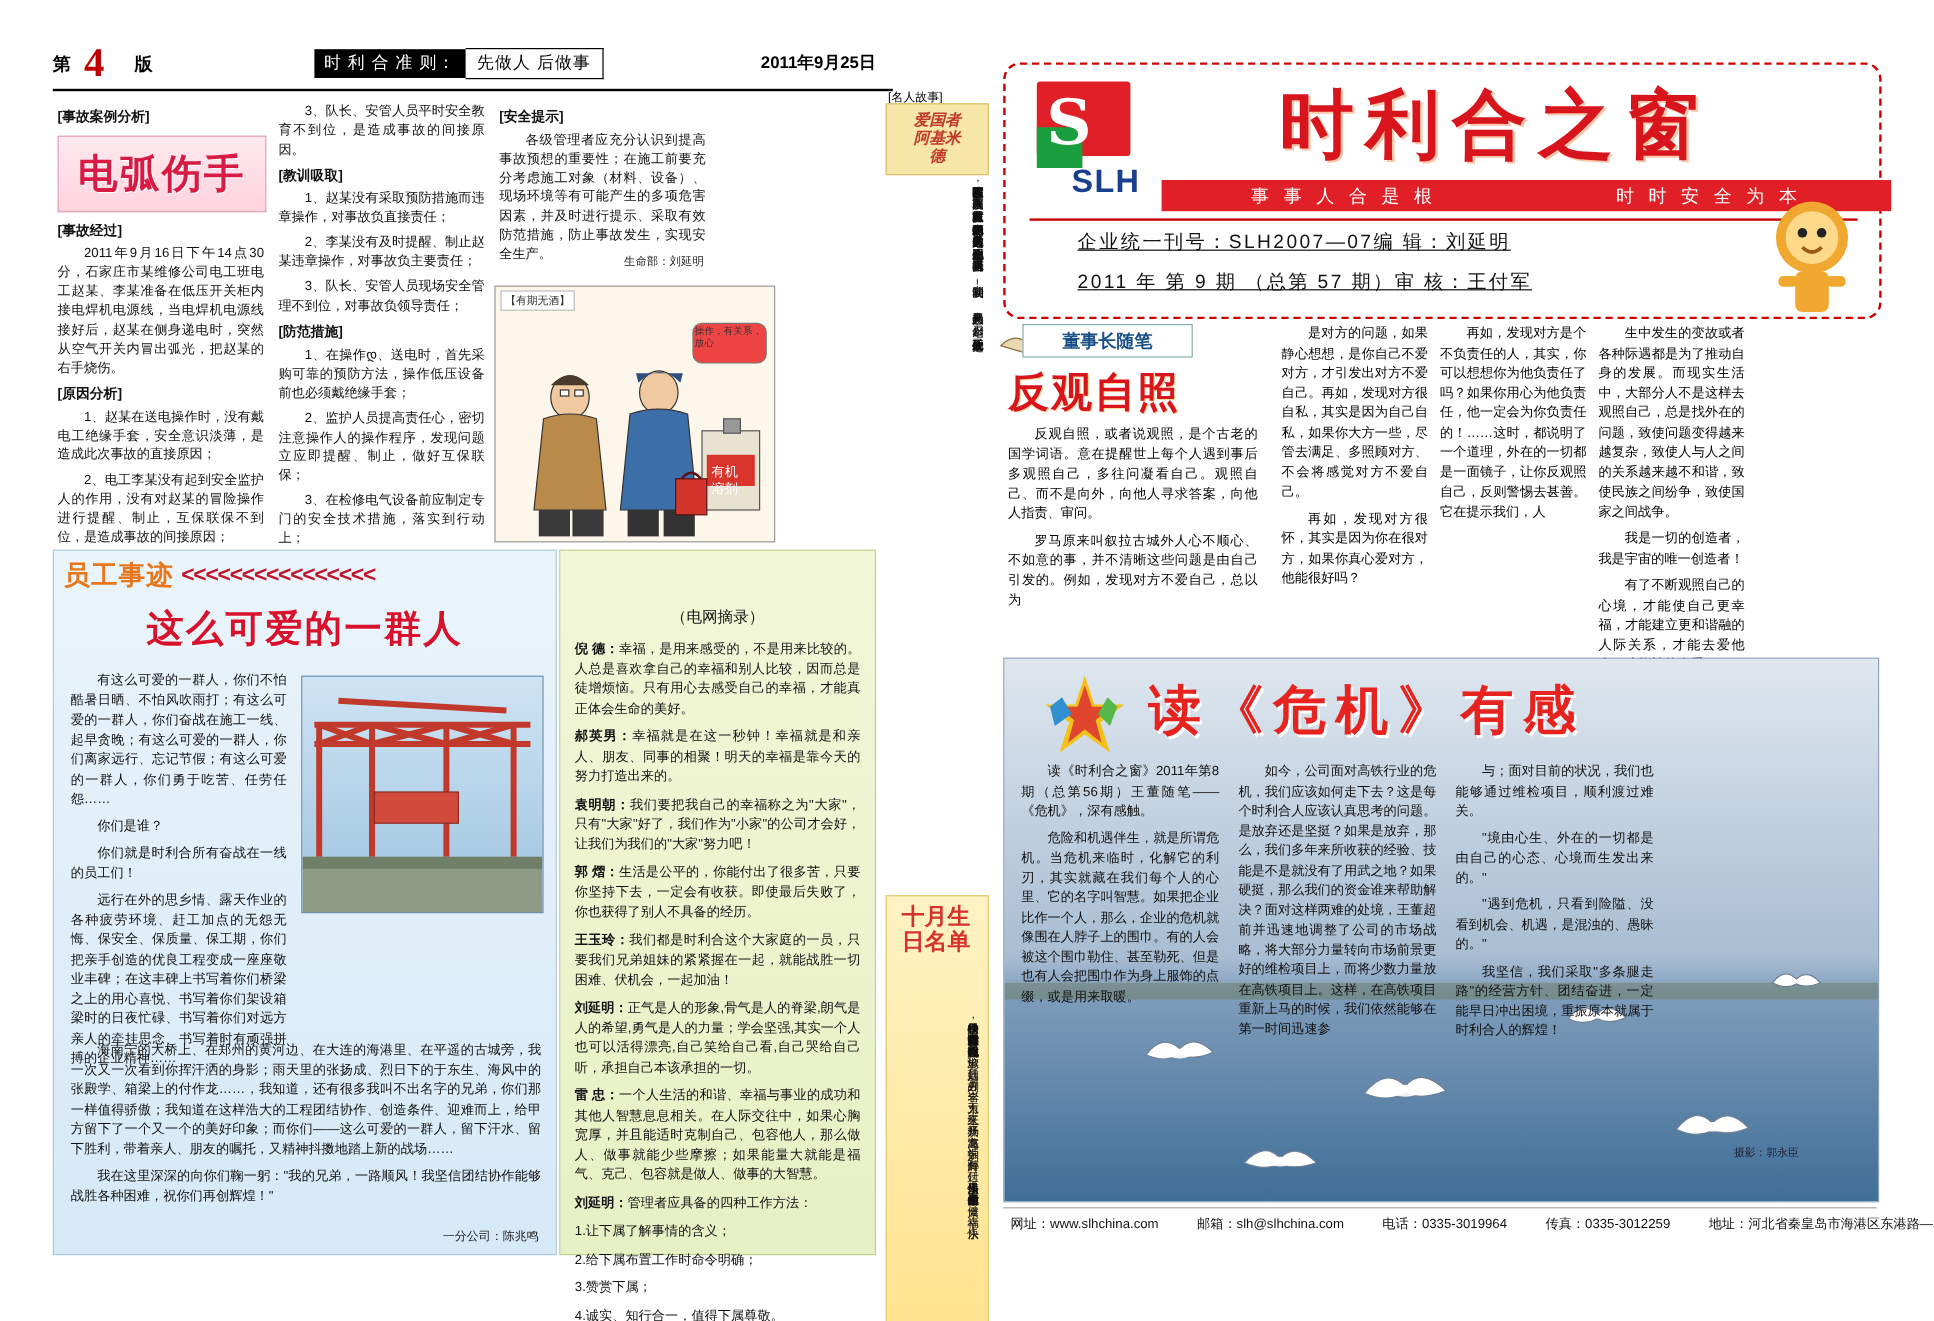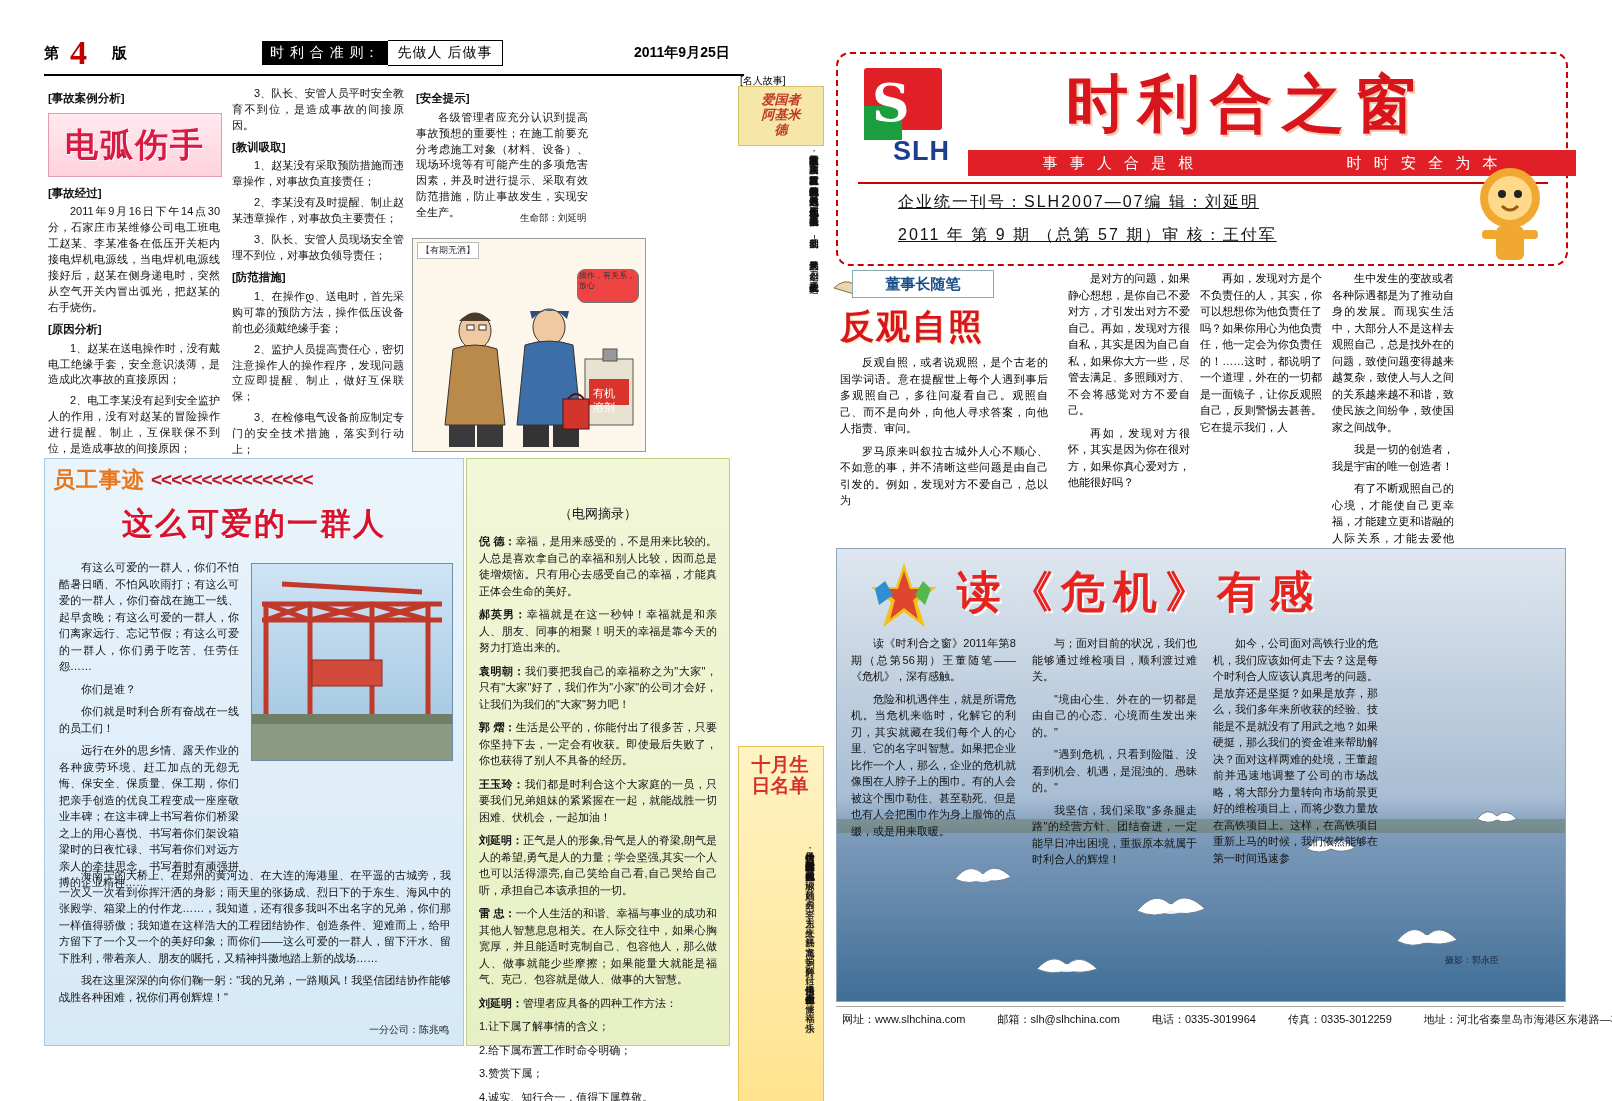--- a/index.html
+++ b/index.html
@@ -356,27 +356,27 @@
         <polygon points="58,20 66,28 60,44 50,34" fill="#55b84b"></polygon>
       </g>
     </svg>
     <div class="feat-title">读《危机》有感</div>
     <div class="feat-cols">
       <div>
         <p>读《时利合之窗》2011年第8期（总第56期）王董随笔——《危机》，深有感触。</p>
         <p>危险和机遇伴生，就是所谓危机。当危机来临时，化解它的利刃，其实就藏在我们每个人的心里、它的名字叫智慧。如果把企业比作一个人，那么，企业的危机就像围在人脖子上的围巾。有的人会被这个围巾勒住、甚至勒死、但是也有人会把围巾作为身上服饰的点缀，或是用来取暖。</p>
       </div>
       <div>
+        <p>如今，公司面对高铁行业的危机，我们应该如何走下去？这是每个时利合人应该认真思考的问题。是放弃还是坚挺？如果是放弃，那么，我们多年来所收获的经验、技能是不是就没有了用武之地？如果硬挺，那么我们的资金谁来帮助解决？面对这样两难的处境，王董超前并迅速地调整了公司的市场战略，将大部分力量转向市场前景更好的维检项目上，而将少数力量放在高铁项目上。这样，在高铁项目重新上马的时候，我们依然能够在第一时间迅速参</p>
+      </div>
+      <div>
         <p>与；面对目前的状况，我们也能够通过维检项目，顺利渡过难关。</p>
         <p>"境由心生、外在的一切都是由自己的心态、心境而生发出来的。"</p>
         <p>"遇到危机，只看到险隘、没看到机会、机遇，是混浊的、愚昧的。"</p>
         <p>我坚信，我们采取"多条腿走路"的经营方针、团结奋进，一定能早日冲出困境，重振原本就属于时利合人的辉煌！</p>
-      </div>
-      <div>
-        <p>如今，公司面对高铁行业的危机，我们应该如何走下去？这是每个时利合人应该认真思考的问题。是放弃还是坚挺？如果是放弃，那么，我们多年来所收获的经验、技能是不是就没有了用武之地？如果硬挺，那么我们的资金谁来帮助解决？面对这样两难的处境，王董超前并迅速地调整了公司的市场战略，将大部分力量转向市场前景更好的维检项目上，而将少数力量放在高铁项目上。这样，在高铁项目重新上马的时候，我们依然能够在第一时间迅速参</p>
       </div>
     </div>
     <div class="photo-credit">摄影：郭永臣</div>
   </div>
 
   <div class="footer">
     <span>网址：www.slhchina.com</span>
     <span>邮箱：slh@slhchina.com</span>
     <span>电话：0335-3019964</span>
     <span>传真：0335-3012259</span>

